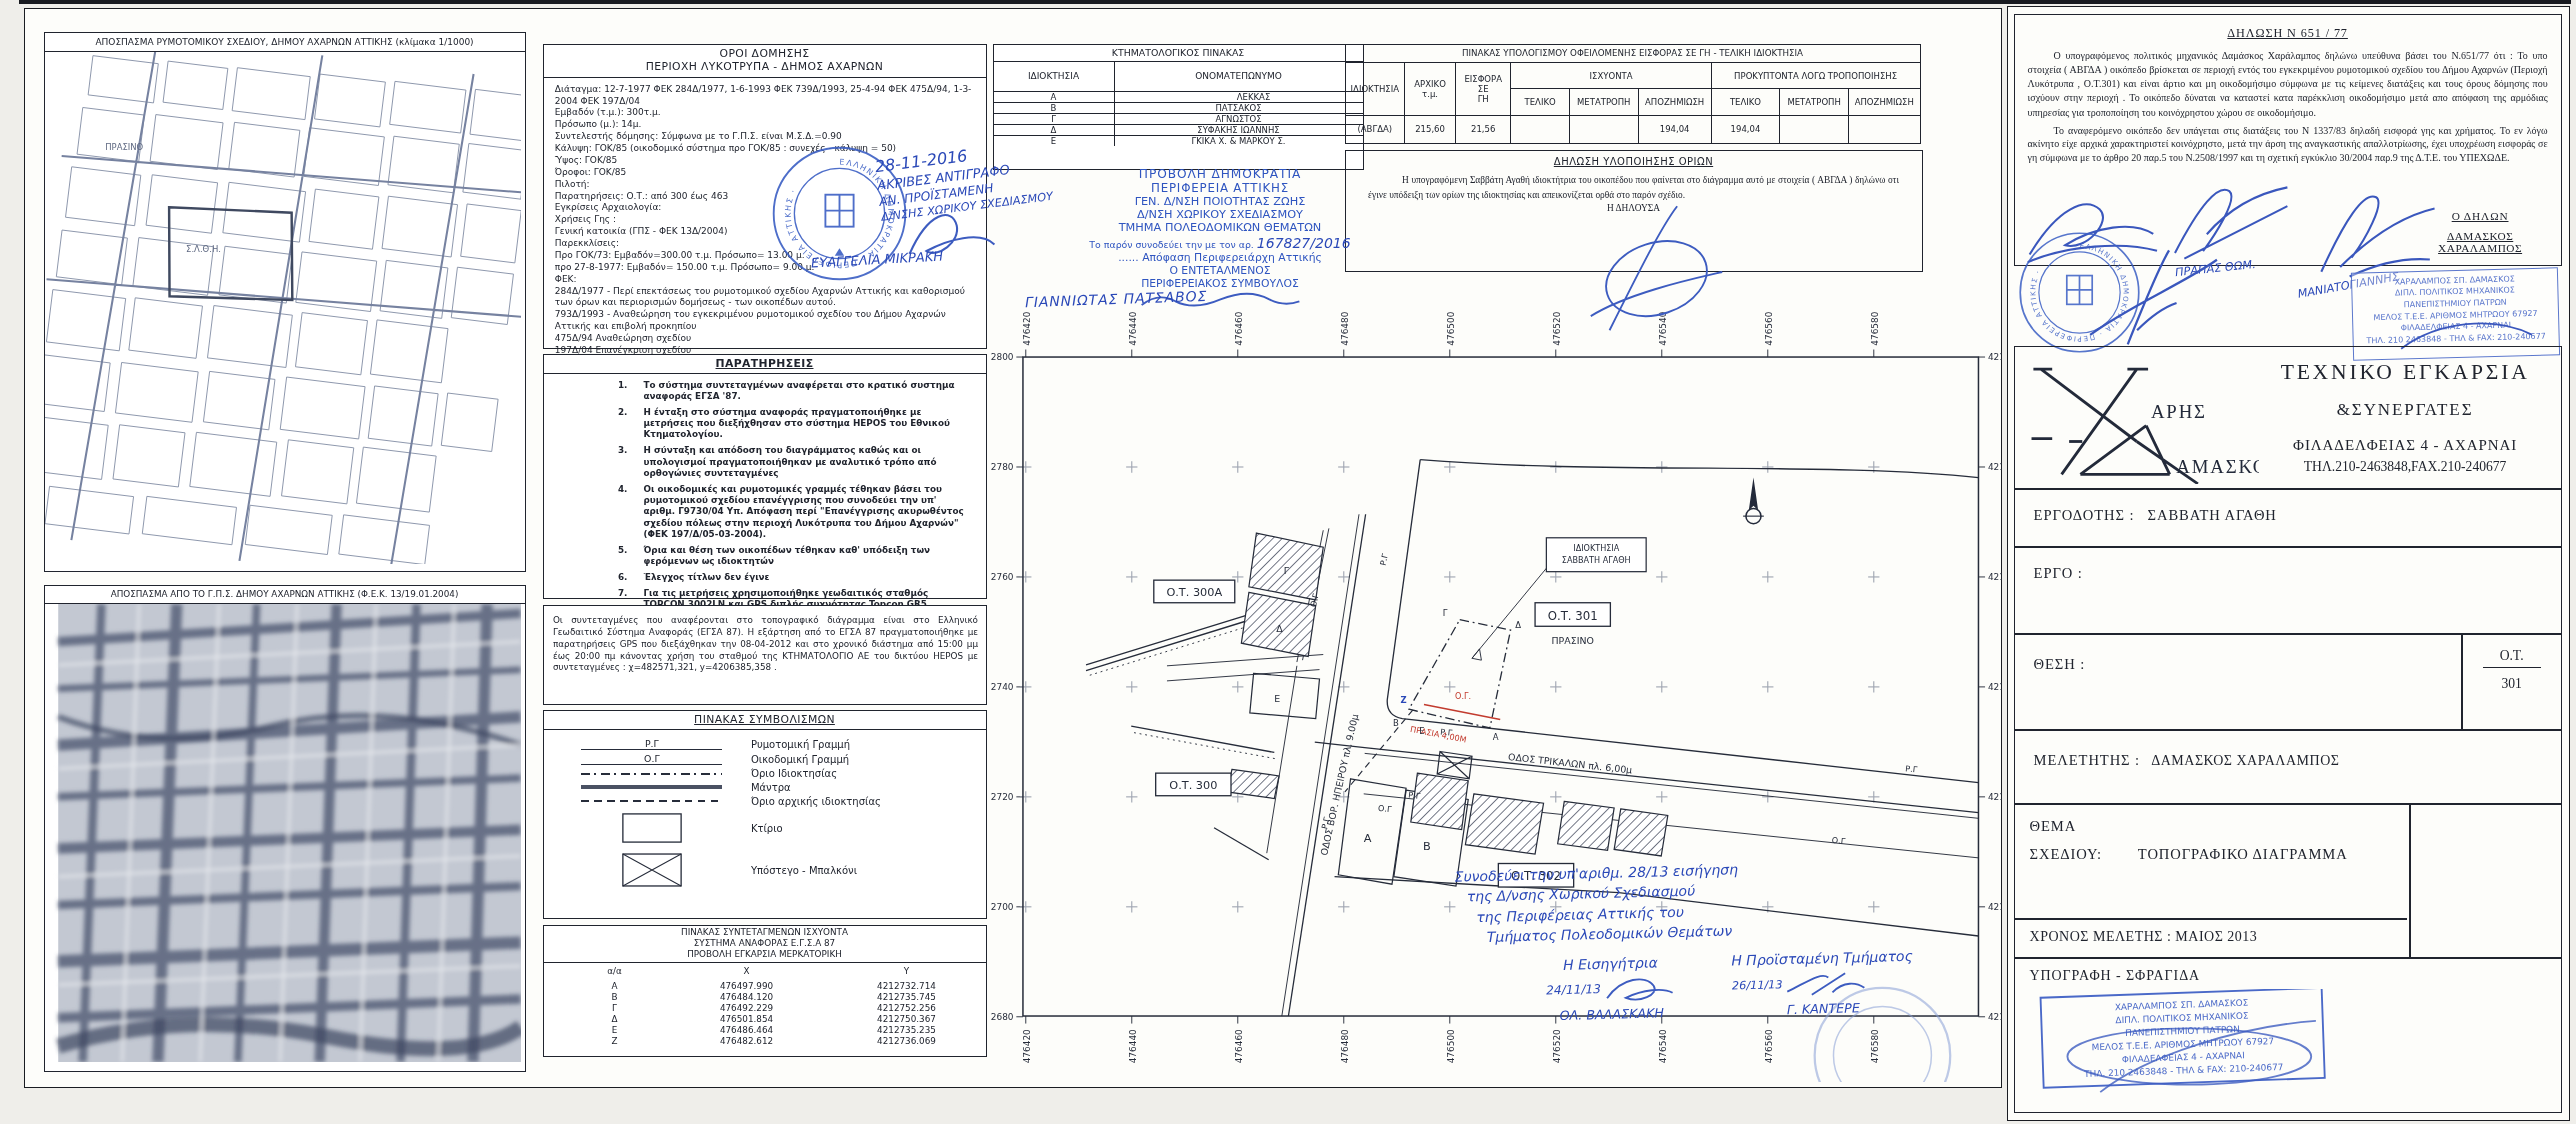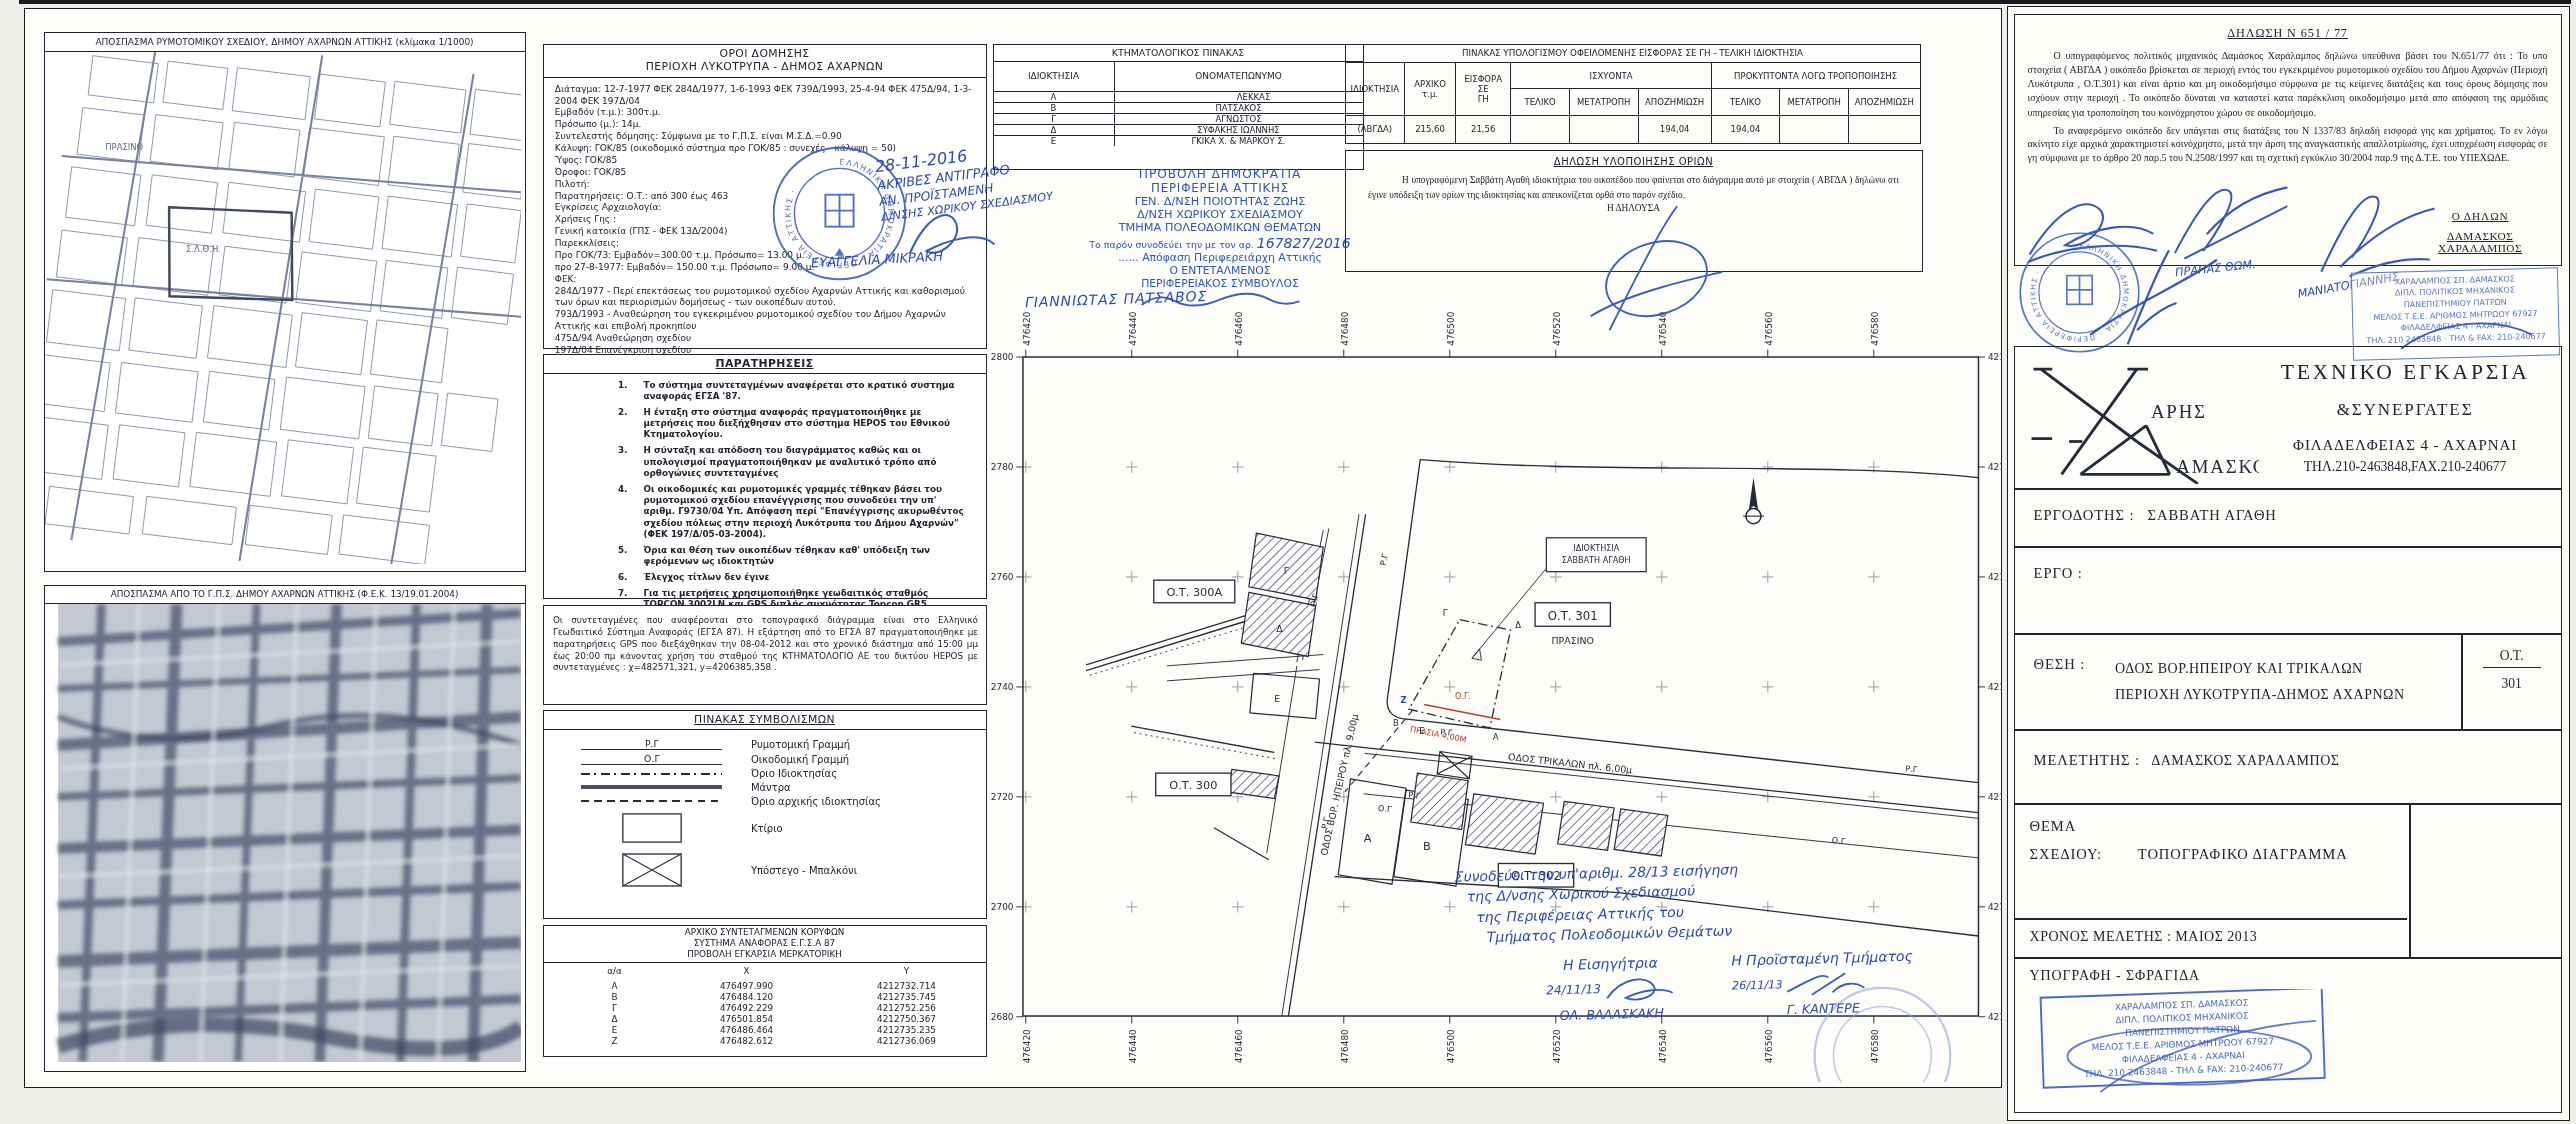--- a/index.html
+++ b/index.html
@@ -195,21 +195,21 @@
               <path d="M2,2 L64,36 M64,2 L2,36" stroke="#262c3a" stroke-width="1.1"></path>
             </svg>
           </div>
         <div class="legend-lab">Υπόστεγο - Μπαλκόνι</div>
       </div>
     </div>
   </div>
 
   <div class="box" style="left:518px;top:916px;width:442px;height:130px;">
     <div class="ctr" style="border-bottom:1.3px solid #20242e;padding:1.9px 0;font-size:8.8px;line-height:1.25;">
-      <div>ΑΡΧΙΚΟ ΣΥΝΤΕΤΑΓΜΕΝΩΝ ΚΟΡΥΦΩΝ</div>
+      <div>ΠΙΝΑΚΑΣ ΣΥΝΤΕΤΑΓΜΕΝΩΝ ΙΣΧΥΟΝΤΑ</div>
       <div>ΣΥΣΤΗΜΑ ΑΝΑΦΟΡΑΣ Ε.Γ.Σ.Α 87</div>
       <div>ΠΡΟΒΟΛΗ ΕΓΚΑΡΣΙΑ ΜΕΡΚΑΤΟΡΙΚΗ</div>
     </div>
     <div style="display:grid;grid-template-columns:104px 160px 160px;font-size:8.8px;padding:2.8px 0 0 19px;text-align:center;line-height:1.25;">
       <div style="margin-bottom:3.8px;">α/α</div>
       <div style="margin-bottom:3.8px;">X</div>
       <div style="margin-bottom:3.8px;">Y</div>
       <div>Α</div>
         <div>476497.990</div>
         <div>4212732.714</div>
@@ -736,24 +736,20 @@
     </div>
 
     <div class="tb-row" style="height:87px;padding:17px 0 0 19px;">
       <span class="lbl" style="font-size:14.6px;">ΕΡΓΟ :</span>
       <span style="font-size:14.6px;margin-left:9.4px;"></span>
     </div>
 
     <div class="tb-row" style="height:96px;display:flex;">
       <div style="flex:1;padding:21px 0 0 19px;">
         <span class="lbl" style="font-size:14.6px;vertical-align:top;">ΘΕΣΗ :</span>
-        <span style="display:inline-block;margin-left:26px;font-size:14px;letter-spacing:0.5px;line-height:1.9;">
-          <span style="display:block;">ΟΔΟΣ ΒΟΡ.ΗΠΕΙΡΟΥ ΚΑΙ ΤΡΙΚΑΛΩΝ</span>
-          <span style="display:block;">ΠΕΡΙΟΧΗ ΛΥΚΟΤΡΥΠΑ-ΔΗΜΟΣ ΑΧΑΡΝΩΝ</span>
-        </span>
       </div>
       <div style="width:98px;border-left:2.3px solid #20242e;text-align:center;padding-top:13px;">
         <div style="font-size:13.6px;border-bottom:1.5px solid #20242e;width:58px;margin:0 auto;padding-bottom:3.8px;">Ο.Τ.</div>
         <div style="font-size:13.6px;margin-top:7.5px;">301</div>
       </div>
     </div>
 
     <div class="tb-row" style="height:74px;display:flex;">
       <div style="flex:1;padding:21px 0 0 19px;">
         <span class="lbl" style="font-size:14.6px;">ΜΕΛΕΤΗΤΗΣ :</span>

